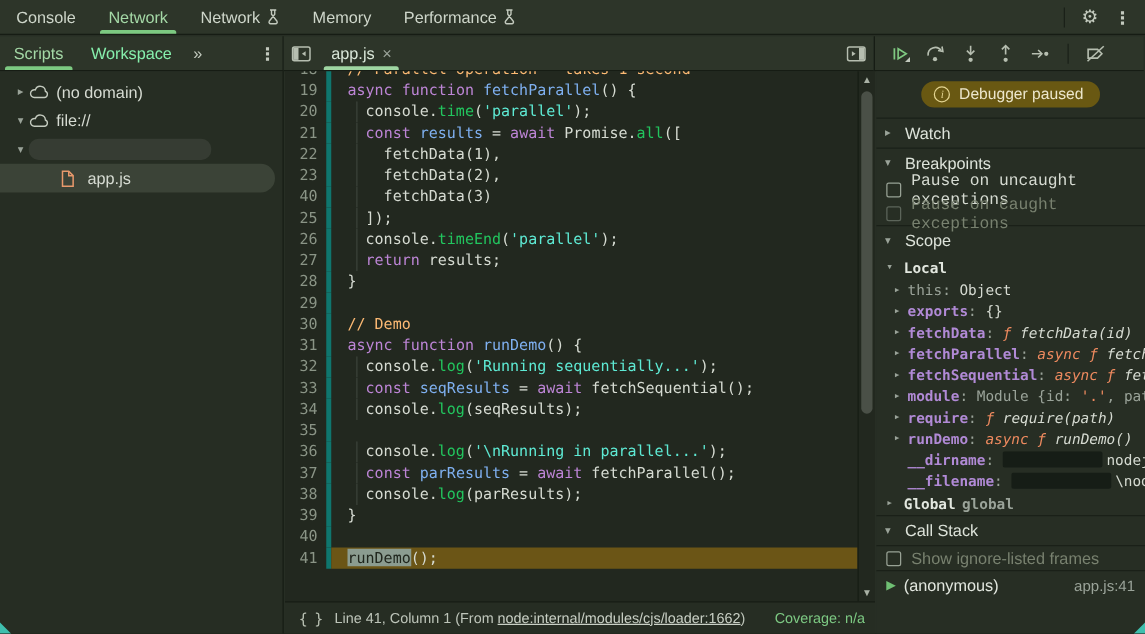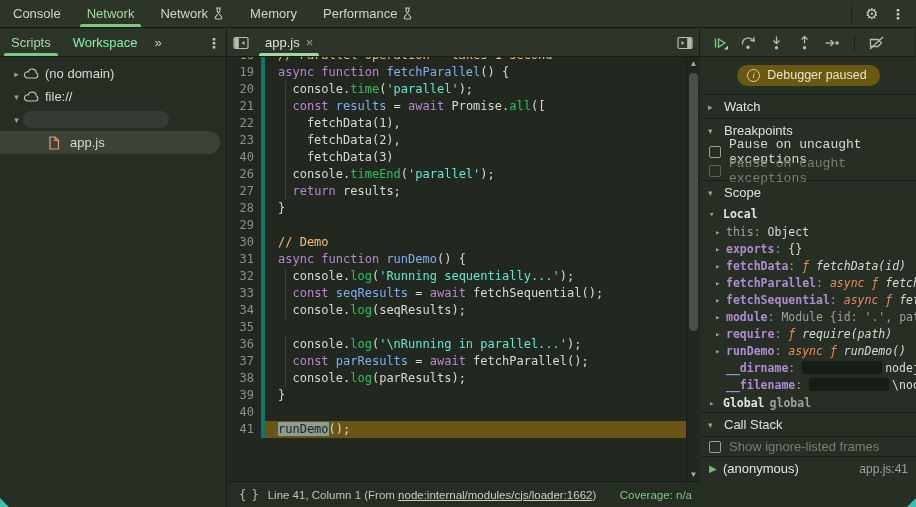--- a/index.html
+++ b/index.html
@@ -267,20 +267,21 @@
   <div class="editor">
     <div class="viewport">
       <div class="lines" id="code-lines">
           <div class="cl"><span class="ln">18</span><span class="ct"><span class="tok-c">// Parallel operation - takes 1 second</span></span></div>
           <div class="cl"><span class="ln">19</span><span class="ct"><span class="tok-k">async</span><span class="tok-p"> </span><span class="tok-k">function</span><span class="tok-p"> </span><span class="tok-fn">fetchParallel</span><span class="tok-p">() {</span></span></div>
           <div class="cl"><span class="ln">20</span><span class="ct guide"><span class="tok-p">  console.</span><span class="tok-m">time</span><span class="tok-p">(</span><span class="tok-s">'parallel'</span><span class="tok-p">);</span></span></div>
           <div class="cl"><span class="ln">21</span><span class="ct guide"><span class="tok-p">  </span><span class="tok-k">const</span><span class="tok-p"> </span><span class="tok-v">results</span><span class="tok-p"> = </span><span class="tok-k">await</span><span class="tok-p"> Promise.</span><span class="tok-m">all</span><span class="tok-p">([</span></span></div>
           <div class="cl"><span class="ln">22</span><span class="ct guide"><span class="tok-p">    fetchData(1),</span></span></div>
           <div class="cl"><span class="ln">23</span><span class="ct guide"><span class="tok-p">    fetchData(2),</span></span></div>
           <div class="cl"><span class="ln">40</span><span class="ct guide"><span class="tok-p">    fetchData(3)</span></span></div>
+          <div class="cl"><span class="ln">25</span><span class="ct guide"><span class="tok-p">  ]);</span></span></div>
           <div class="cl"><span class="ln">26</span><span class="ct guide"><span class="tok-p">  console.</span><span class="tok-m">timeEnd</span><span class="tok-p">(</span><span class="tok-s">'parallel'</span><span class="tok-p">);</span></span></div>
           <div class="cl"><span class="ln">27</span><span class="ct guide"><span class="tok-p">  </span><span class="tok-k">return</span><span class="tok-p"> results;</span></span></div>
           <div class="cl"><span class="ln">28</span><span class="ct"><span class="tok-p">}</span></span></div>
           <div class="cl"><span class="ln">29</span><span class="ct"></span></div>
           <div class="cl"><span class="ln">30</span><span class="ct"><span class="tok-c">// Demo</span></span></div>
           <div class="cl"><span class="ln">31</span><span class="ct"><span class="tok-k">async</span><span class="tok-p"> </span><span class="tok-k">function</span><span class="tok-p"> </span><span class="tok-fn">runDemo</span><span class="tok-p">() {</span></span></div>
           <div class="cl"><span class="ln">32</span><span class="ct guide"><span class="tok-p">  console.</span><span class="tok-m">log</span><span class="tok-p">(</span><span class="tok-s">'Running sequentially...'</span><span class="tok-p">);</span></span></div>
           <div class="cl"><span class="ln">33</span><span class="ct guide"><span class="tok-p">  </span><span class="tok-k">const</span><span class="tok-p"> </span><span class="tok-v">seqResults</span><span class="tok-p"> = </span><span class="tok-k">await</span><span class="tok-p"> fetchSequential();</span></span></div>
           <div class="cl"><span class="ln">34</span><span class="ct guide"><span class="tok-p">  console.</span><span class="tok-m">log</span><span class="tok-p">(seqResults);</span></span></div>
           <div class="cl"><span class="ln">35</span><span class="ct"></span></div>

